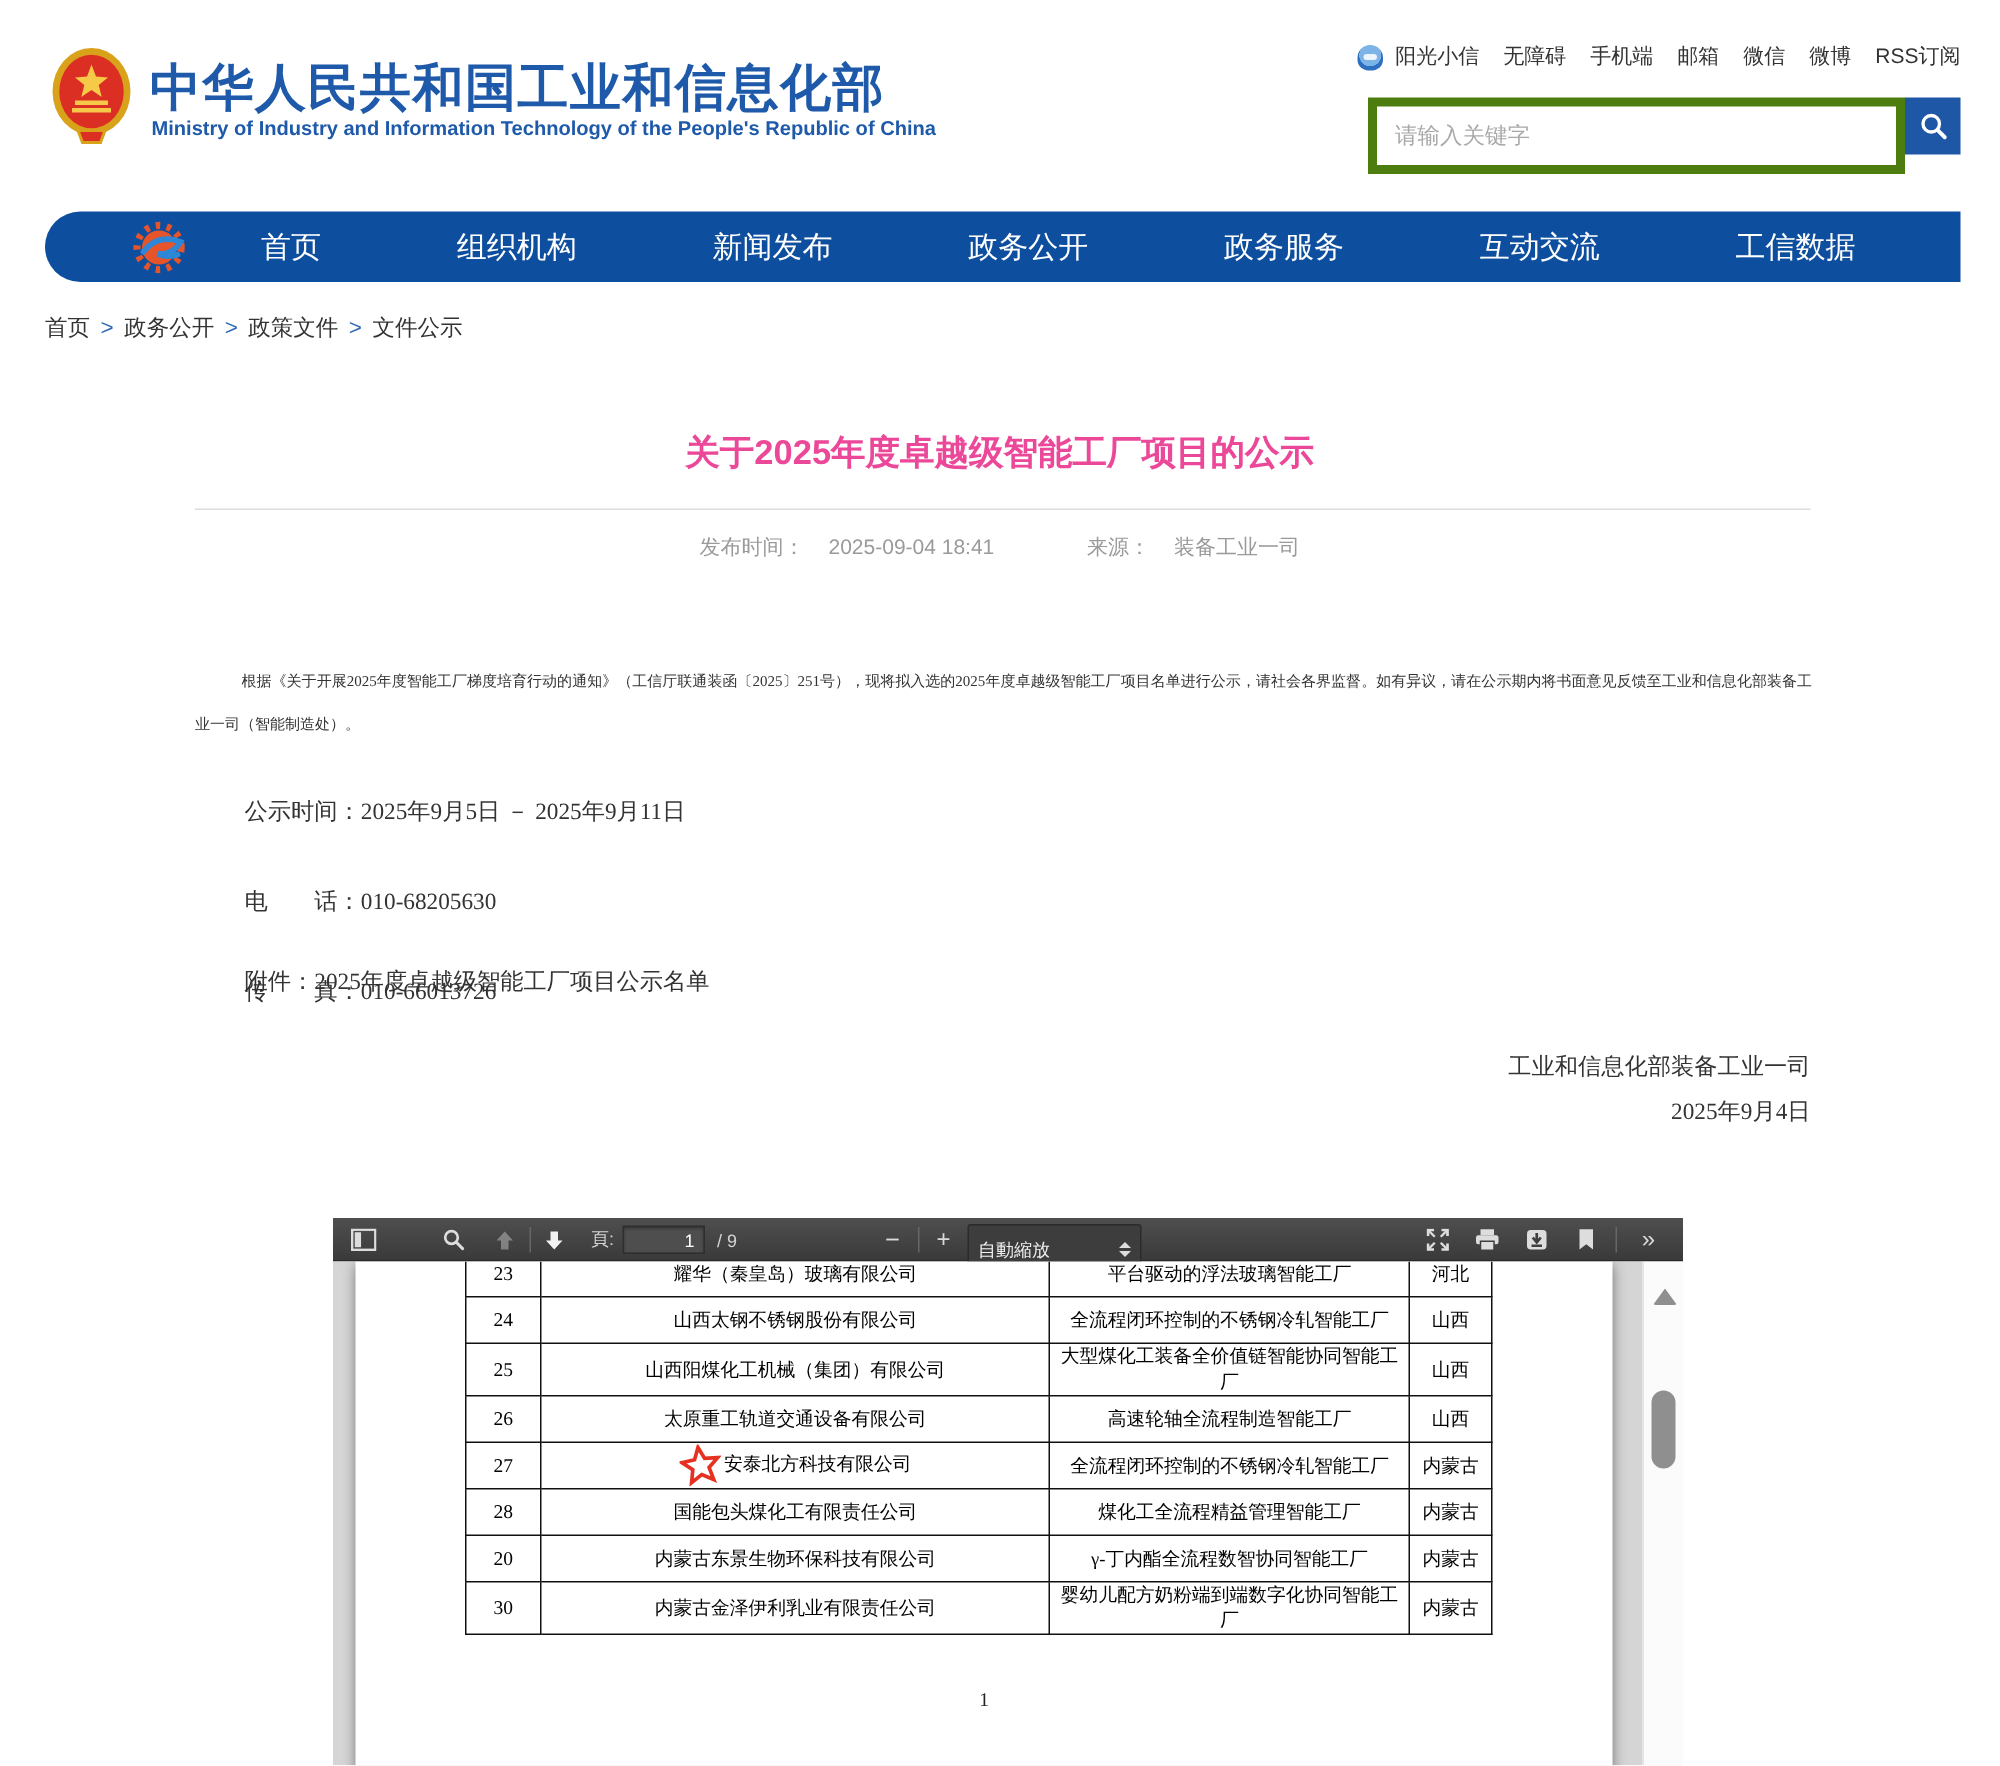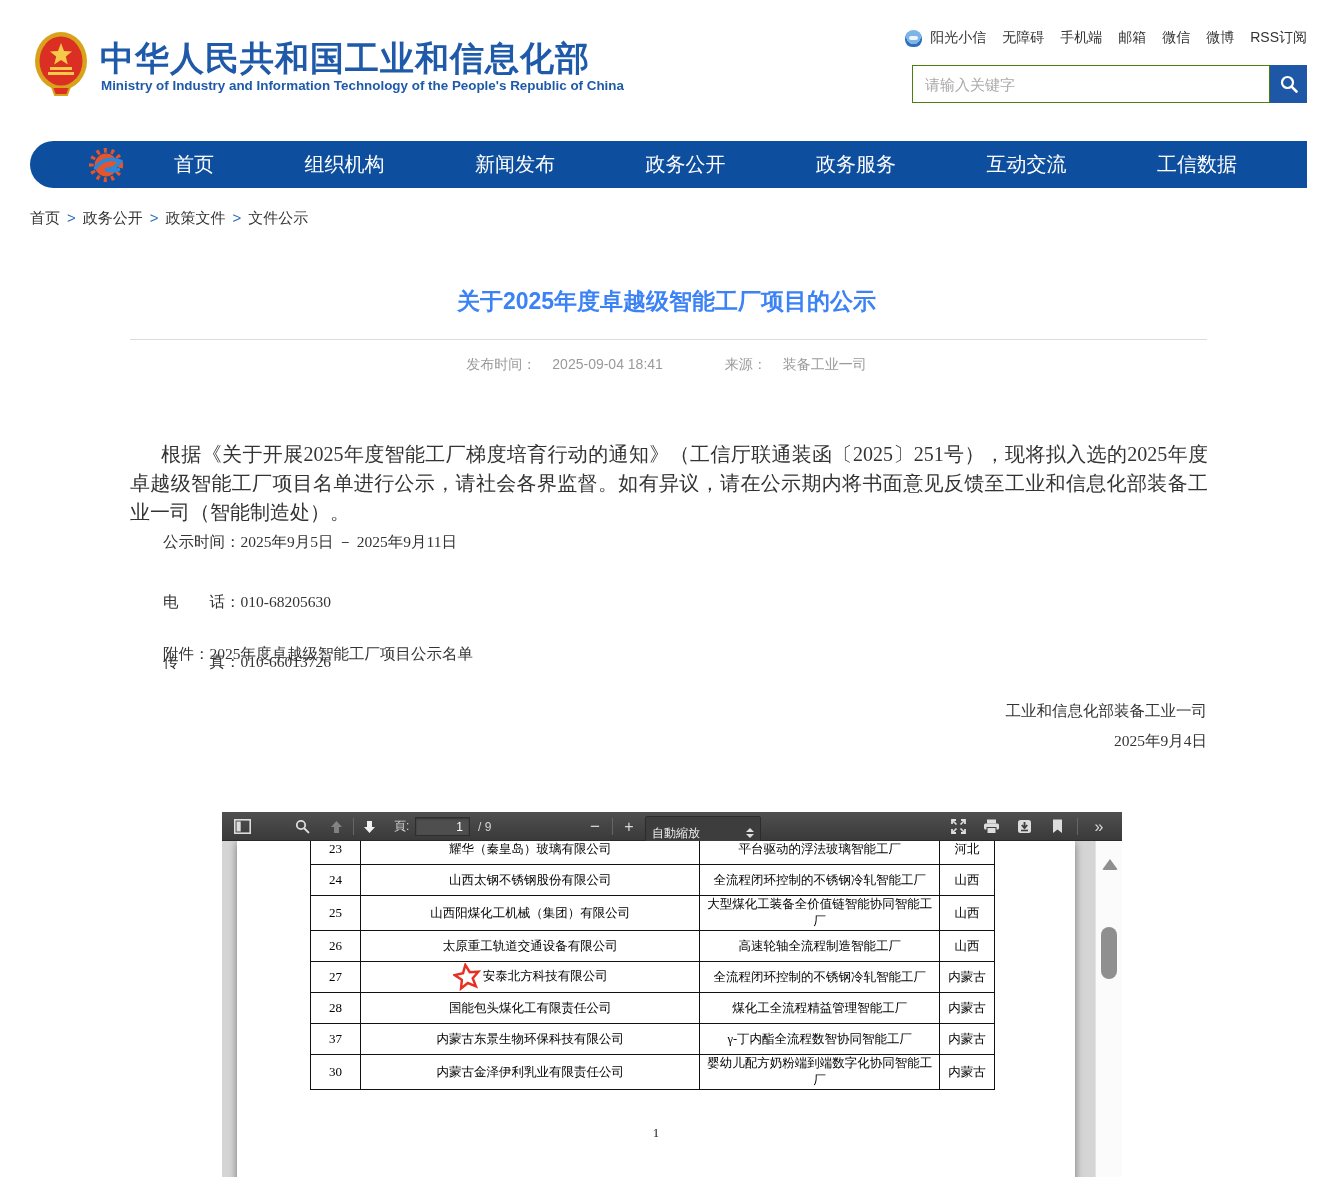--- a/index.html
+++ b/index.html
@@ -15,48 +15,48 @@
                    color:#1e5aa9; white-space:nowrap; }
   .quick-links { position:absolute; top:29px; right:26px; display:flex; align-items:center;
                  gap:16px; font-size:14px; color:#333; }
   .quick-links .ql-item { cursor:pointer; white-space:nowrap; }
   .robot-icon { width:17px; height:17px; display:inline-block; margin-right:-8px;
                 background:radial-gradient(circle at 50% 40%, #7db4e8 0 55%, #2f6fc0 56% 100%);
                 border-radius:50% 50% 42% 42%; position:relative; }
   .robot-icon::after { content:""; position:absolute; left:4px; top:6px; width:9px; height:4px;
                 border-radius:3px; background:#fff; opacity:.85; }
   .search-wrap { position:absolute; left:912px; top:65px; width:395px; height:38px; }
-  .search-input { position:absolute; left:0; top:0; width:358px; height:38px; border:1px solid #4d7c0f;
+  .search-input { position:absolute; left:0; top:0; width:358px; height:51px; border:6px solid #4d7c0f;
                   font-size:15px; padding:0 12px; color:#333; outline:none;
                   font-family:"Liberation Sans","DejaVu Sans",sans-serif; }
   .search-input::placeholder { color:#a9a9a9; }
   .search-btn { position:absolute; right:0; top:0; width:37px; height:38px; background:#1e57a6;
                 border:none; cursor:pointer; display:flex; align-items:center; justify-content:center; }
 
   
   .nav { position:absolute; left:30px; top:141px; width:1277px; height:47px; background:#0d4f9e;
          border-radius:26px 0 0 26px; display:flex; align-items:center; }
   .nav-logo { width:38px; height:38px; margin-left:58px; flex:0 0 auto; }
   .nav-items { flex:1; display:flex; justify-content:space-between; padding:0 70px 0 48px; }
   .nav-item { color:#fff; font-size:20px; cursor:pointer; white-space:nowrap; }
 
   
   .breadcrumb { position:absolute; left:30px; top:209px; font-size:15px; color:#333;text-align:right; }
   .breadcrumb .crumb { cursor:pointer; }
   .breadcrumb .sep { color:#2f6bb3; margin:0 7px; }
 
   
   .art-title { position:absolute; left:0; top:286px; width:1333px; text-align:center;
-               font-size:23px; font-weight:bold; color:#3b82f6; }
+               font-size:23px; font-weight:bold; color:#ec4899; }
   .divider { position:absolute; left:130px; top:339px; width:1077px; height:1px; background:#dcdcdc; }
   .meta { position:absolute; left:0; top:356px; width:1333px; text-align:center;
           font-size:14px; color:#9a9a9a; }
   .meta span { margin:0 8px; }
   .doc { font-family:"Liberation Serif","DejaVu Serif",serif; color:#333; }
-  .para { position:absolute; left:130px; top:440px; width:1078px; font-size:20px;
+  .para { position:absolute; left:130px; top:440px; width:1078px; font-size:10px;
           line-height:29px; text-align:justify; text-indent:31px; }
   .detail-lines { position:absolute; left:163px; top:527px; font-size:15.5px; line-height:30px;
                   white-space:pre; }
   .attach { position:absolute; left:163px; top:644px; font-size:15.5px; cursor:pointer; }
   .signer { position:absolute; right:126px; top:701px; font-size:15.5px; text-align:right; }
   .sign-date { position:absolute; right:126px; top:731px; font-size:15.5px; text-align:right; }
 
   
   .pdf { position:absolute; left:222px; top:812px; width:900px; height:365px; }
   .pdf-toolbar { position:absolute; left:0; top:0; width:900px; height:29px;
@@ -286,21 +286,21 @@
     <td class="c-project">全流程闭环控制的不锈钢冷轧智能工厂</td>
     <td class="c-province">内蒙古</td>
   </tr>
               <tr>
     <td class="c-no">28</td>
     <td class="c-company">国能包头煤化工有限责任公司</td>
     <td class="c-project">煤化工全流程精益管理智能工厂</td>
     <td class="c-province">内蒙古</td>
   </tr>
               <tr>
-    <td class="c-no">37</td>
+    <td class="c-no">20</td>
     <td class="c-company">内蒙古东景生物环保科技有限公司</td>
     <td class="c-project">γ-丁内酯全流程数智协同智能工厂</td>
     <td class="c-province">内蒙古</td>
   </tr>
               <tr>
     <td class="c-no">30</td>
     <td class="c-company">内蒙古金泽伊利乳业有限责任公司</td>
     <td class="c-project">婴幼儿配方奶粉端到端数字化协同智能工厂</td>
     <td class="c-province">内蒙古</td>
   </tr>

